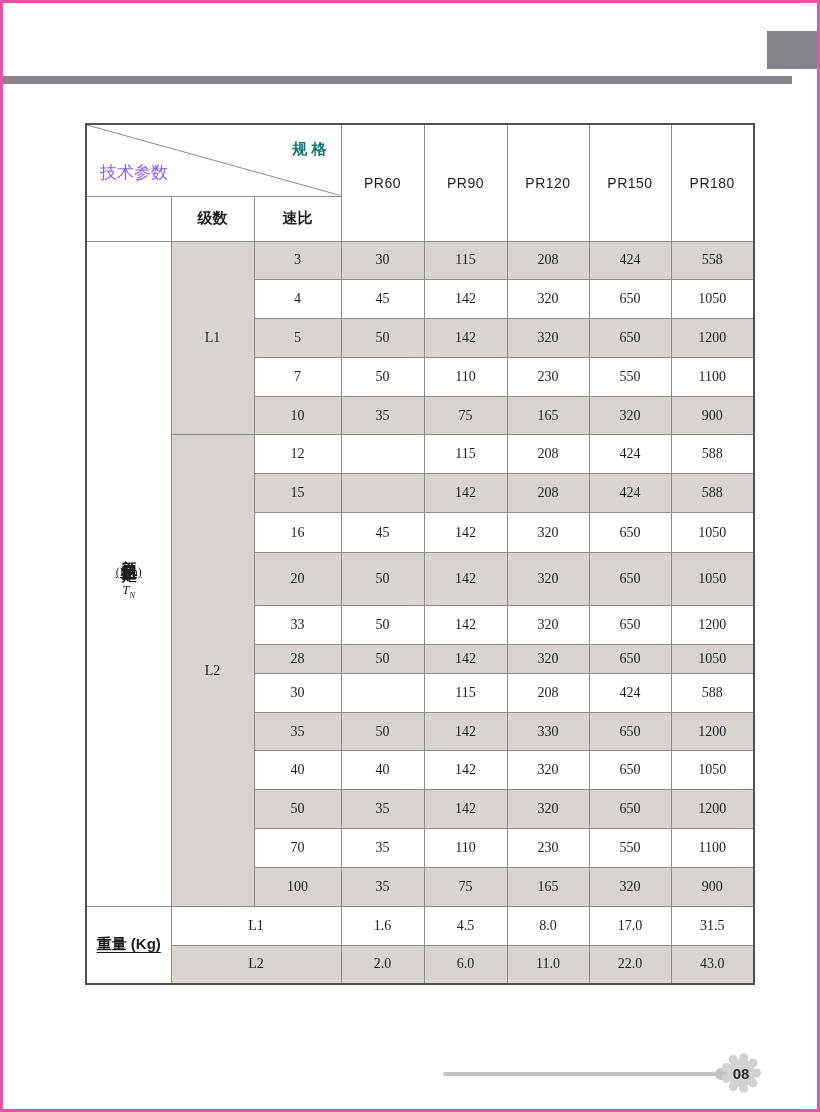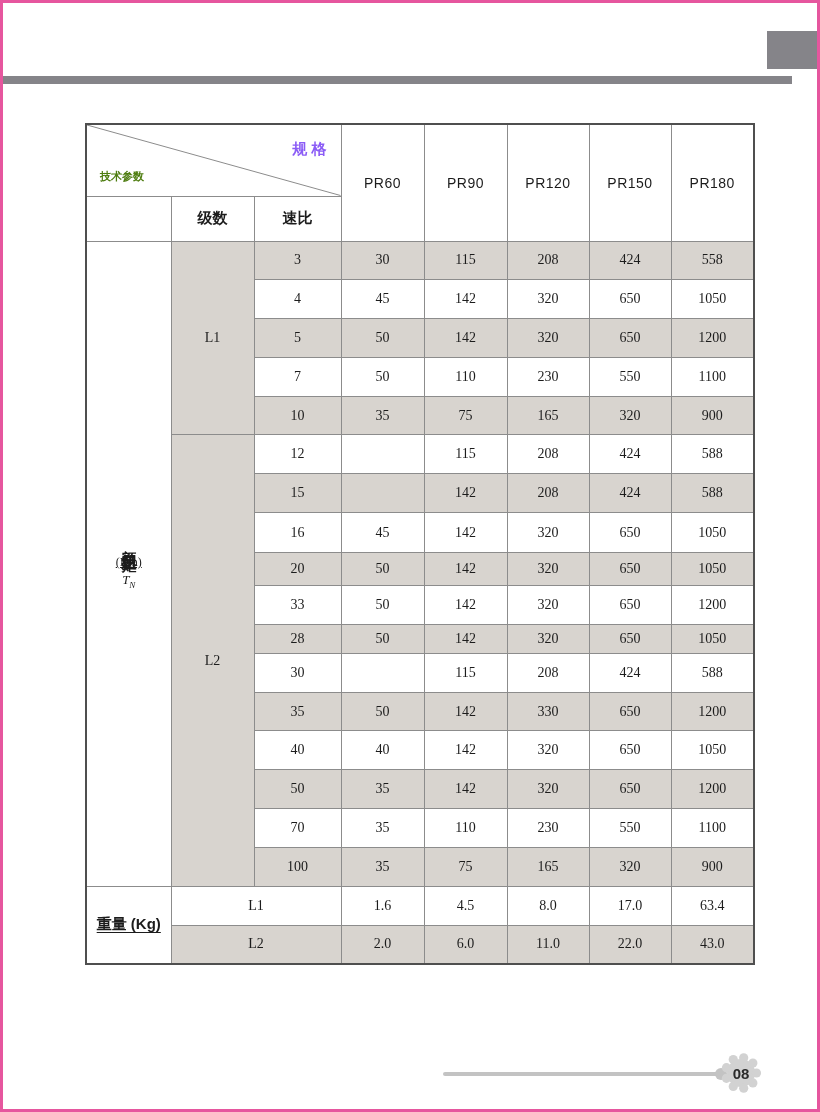--- a/index.html
+++ b/index.html
@@ -43,25 +43,25 @@
   tr.hrow2 { height:45px; }
 
   .shade-row td { background:#d8d4cf; }
   td.stage-cell { background:#d8d4cf; }
   td.torque-cell, td.weight-cell { background:#ffffff; }
 
   td.diag-cell { position:relative; padding:0; }
   td.diag-cell svg { position:absolute; left:0; top:0; width:100%; height:100%; display:block; }
   .diag-spec {
     position:absolute; top:15px; right:14px;
-    font-size:15px; font-weight:600; color:#8b5cf6;margin-left:8px;
+    font-size:15px; font-weight:600; color:#0f766e;margin-left:8px;
   }
   .diag-param {
     position:absolute; bottom:12px; left:13px;
-    font-size:11px; font-weight:700; color:#4d7c0f;
+    font-size:17px; font-weight:400; color:#8b5cf6;
   }
 
   td.col-header { font-size:14px; letter-spacing:0.5px; font-family:"Liberation Sans","DejaVu Sans",sans-serif; }
   td.subheader { font-size:15px; font-weight:600; }
 
   td.ratio-cell, td.value-cell, td.stage-cell, td.wstage-cell {
     font-family:"Liberation Serif","DejaVu Serif",serif;
     font-size:14px;
   }
 
@@ -205,21 +205,21 @@
           <td class="value-cell">588</td>
         </tr>
         <tr style="height: 40px;">
           <td class="ratio-cell">16</td>
           <td class="value-cell">45</td>
           <td class="value-cell">142</td>
           <td class="value-cell">320</td>
           <td class="value-cell">650</td>
           <td class="value-cell">1050</td>
         </tr>
-        <tr class="shade-row" style="height: 33px;">
+        <tr class="shade-row" style="height: 53px;">
           <td class="ratio-cell">20</td>
           <td class="value-cell">50</td>
           <td class="value-cell">142</td>
           <td class="value-cell">320</td>
           <td class="value-cell">650</td>
           <td class="value-cell">1050</td>
         </tr>
         <tr style="height: 38.8px;">
           <td class="ratio-cell">33</td>
           <td class="value-cell">50</td>
@@ -284,21 +284,21 @@
           <td class="value-cell">320</td>
           <td class="value-cell">900</td>
         </tr>
         <tr style="height: 39px;">
           <td class="weight-cell" rowspan="2"><span class="weight-label">重量 (Kg)</span></td>
           <td class="wstage-cell" colspan="2">L1</td>
           <td class="value-cell">1.6</td>
           <td class="value-cell">4.5</td>
           <td class="value-cell">8.0</td>
           <td class="value-cell">17.0</td>
-          <td class="value-cell">63.4</td>
+          <td class="value-cell">31.5</td>
         </tr>
         <tr class="shade-row" style="height: 39px;">
           <td class="wstage-cell" colspan="2">L2</td>
           <td class="value-cell">2.0</td>
           <td class="value-cell">6.0</td>
           <td class="value-cell">11.0</td>
           <td class="value-cell">22.0</td>
           <td class="value-cell">43.0</td>
         </tr>
       </tbody>

